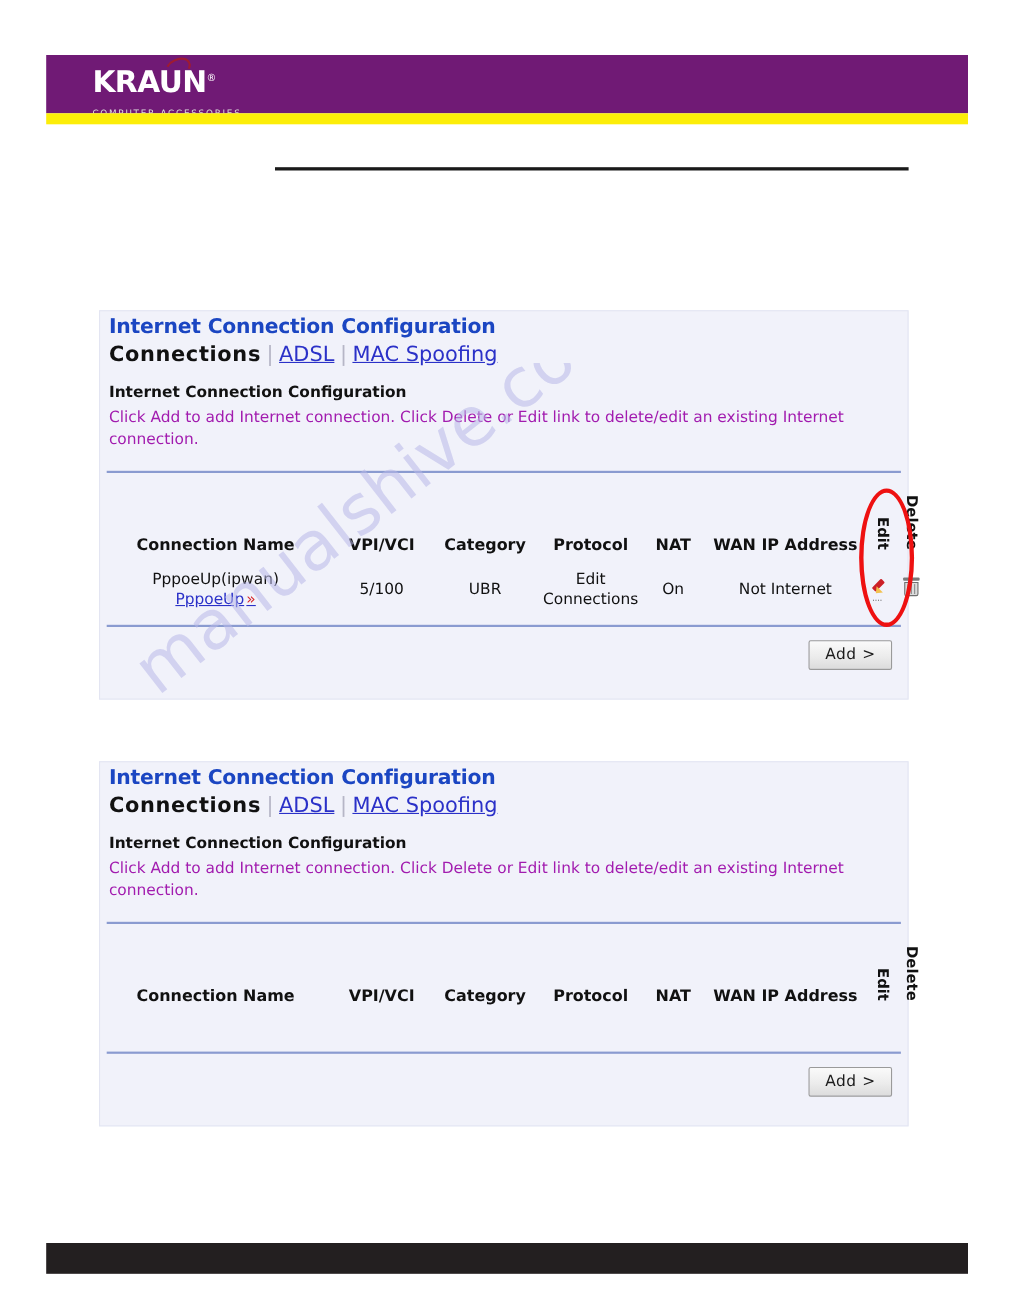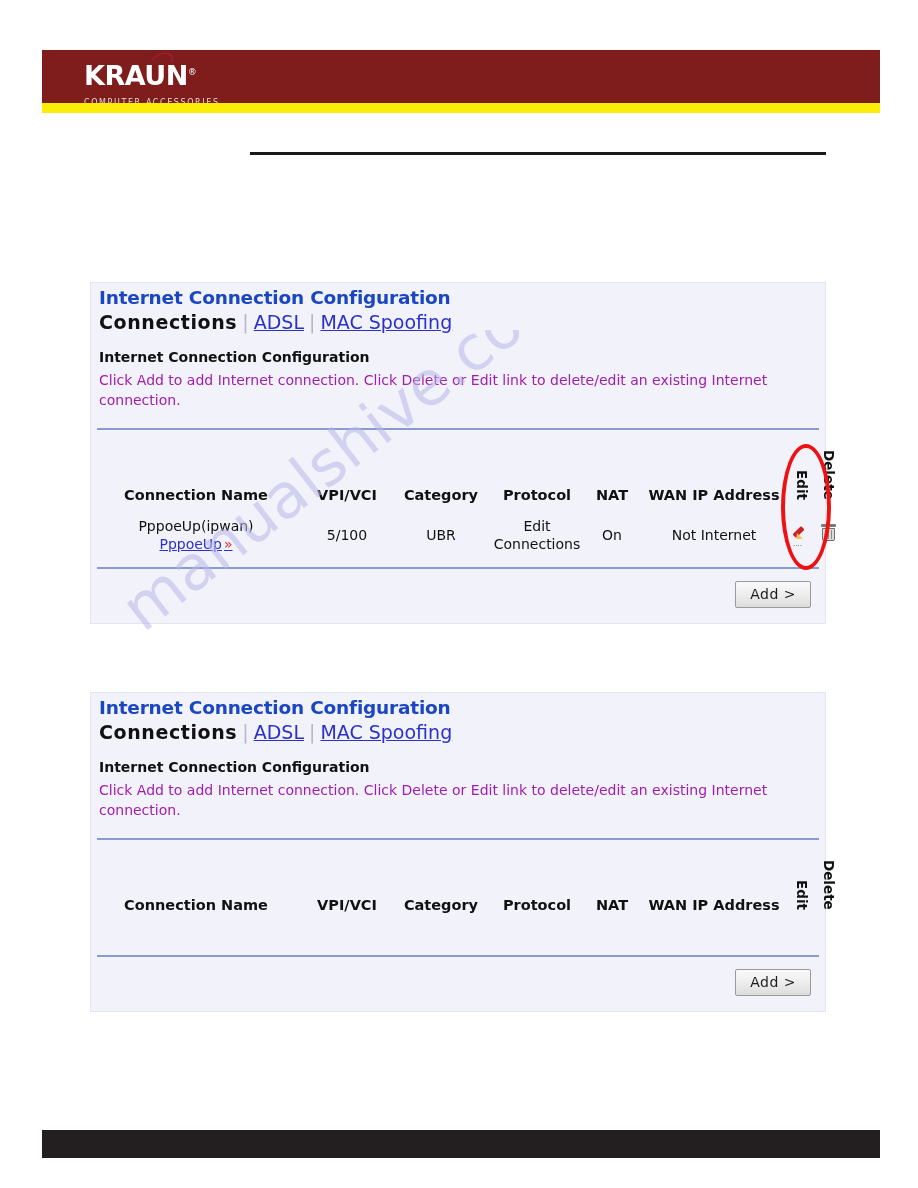--- a/index.html
+++ b/index.html
@@ -15,21 +15,21 @@
     font-family: "DejaVu Sans", "Liberation Sans", sans-serif;
   }
 
   
   .brand-header {
     position: absolute;
     left: 42px;
     top: 50px;
     width: 838px;
     height: 53px;
-    background: #7f1d1d;
+    background: #701a75;
   }
   .brand-logo {
     position: absolute;
     left: 42px;
     top: 8px;
     width: 180px;
     height: 44px;
   }
   .brand-wordmark {
     font-family: "DejaVu Sans", "Liberation Sans", sans-serif;
@@ -306,21 +306,21 @@
     width: 42px;
     height: 118px;
     border: 4px solid #ee1111;
     border-radius: 50%;
     z-index: 8;
     pointer-events: none;
   }
 
   
   .button-row {
-    padding: 12px 14px 15px 0;
+    padding: 12px 14px 26px 0;
     text-align: right;
   }
   .add-button {
     display: inline-block;
     font-family: "DejaVu Sans", "Liberation Sans", sans-serif;
     font-size: 14px;
     color: #1c1c1c;
     background: linear-gradient(to bottom, #fafafa 0%, #ececec 55%, #dcdcdc 100%);
     border: 1px solid #9a9a9a;
     border-radius: 2px;

